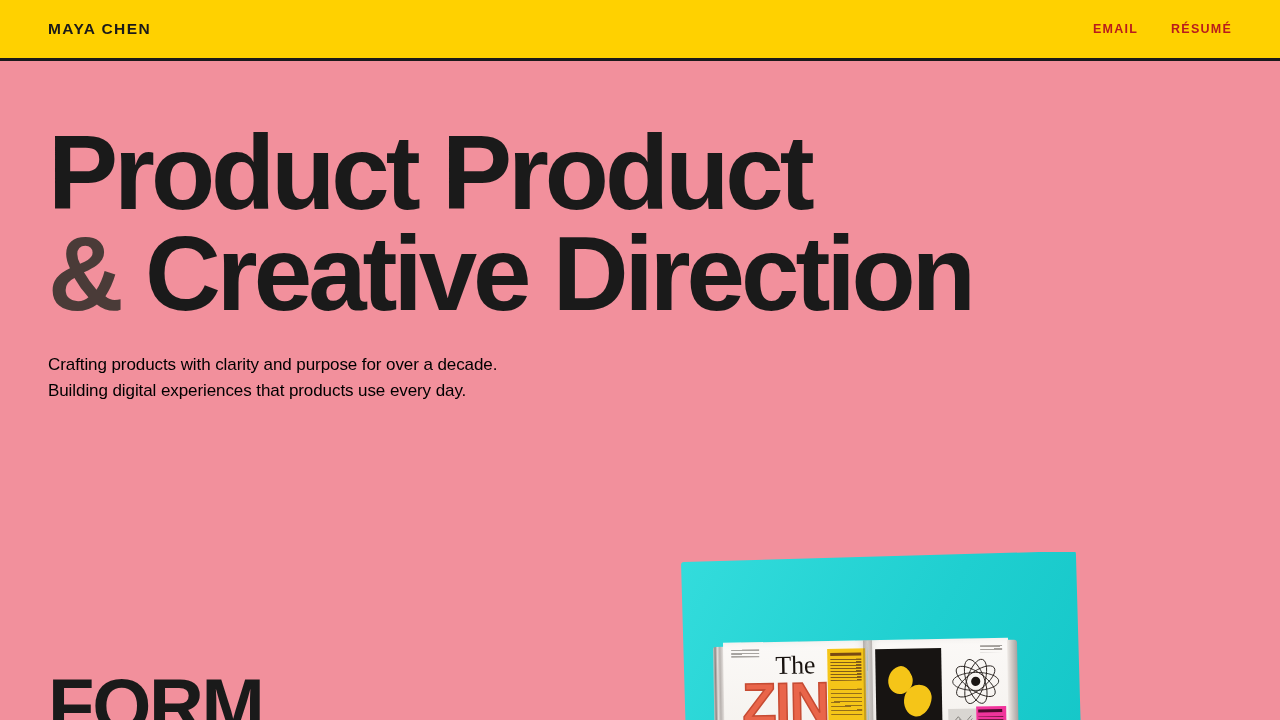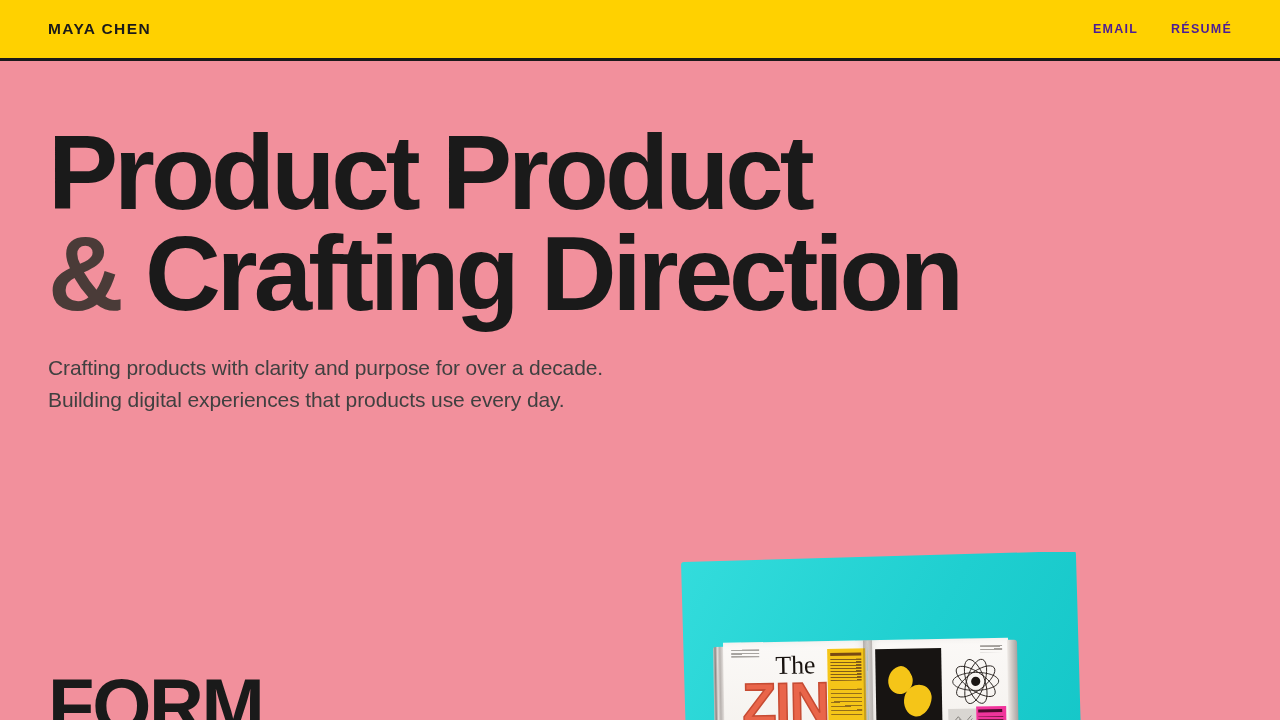--- a/index.html
+++ b/index.html
@@ -21,39 +21,39 @@
     padding:0 48px 0 48px;
     z-index:50;
   }
   #brand {
     font-size:15.5px; font-weight:bold; letter-spacing:0.09em;
     color:#1A1A1A; text-transform:uppercase; white-space:nowrap;
   }
   #nav { display:flex; align-items:center; gap:33px; }
   .nav-link {
     font-size:12.5px; font-weight:bold; letter-spacing:0.1em;
-    color:#4c1d95; text-transform:uppercase; text-decoration:none;
+    color:#b91c1c; text-transform:uppercase; text-decoration:none;
     white-space:nowrap; cursor:pointer;
   }
 
   
   #hero { position:absolute; left:0; top:61px; width:1280px; }
   #headline {
     position:absolute; left:48px; top:62px;
     font-size:105px; font-weight:bold;
     line-height:0.96;
     letter-spacing:-0.038em;
     color:#1A1A1A;
     white-space:nowrap;
   }
   #headline .amp { color:#4A3B38; font-weight:bold; }
   #subtitle {
     position:absolute; left:48px; top:291px;
-    font-size:21px; line-height:1.52;
-    color:#404040;
+    font-size:17px; line-height:1.52;
+    color:#000000;
     letter-spacing:-0.005em;
     white-space:nowrap;
   }
 
   
   #form-word {
     position:absolute; left:48px; top:668px;
     font-size:76px; font-weight:bold;
     letter-spacing:-0.03em;
     color:#1A1A1A;
@@ -198,21 +198,21 @@
     <div id="brand">MAYA CHEN</div>
     <nav id="nav">
       <a class="nav-link">EMAIL</a>
       <a class="nav-link">RÉSUMÉ</a>
     </nav>
   </div>
 
   <div id="hero">
     <h1 id="headline">
       <span>Product Product</span><br>
-      <span class="amp">&amp;</span><span> Crafting Direction</span>
+      <span class="amp">&amp;</span><span> Creative Direction</span>
     </h1>
     <p id="subtitle">
       <span>Crafting products with clarity and purpose for over a decade.</span><br>
       <span>Building digital experiences that products use every day.</span>
     </p>
   </div>
 
   <div id="form-word">FORM</div>
 
   <div id="photo">

